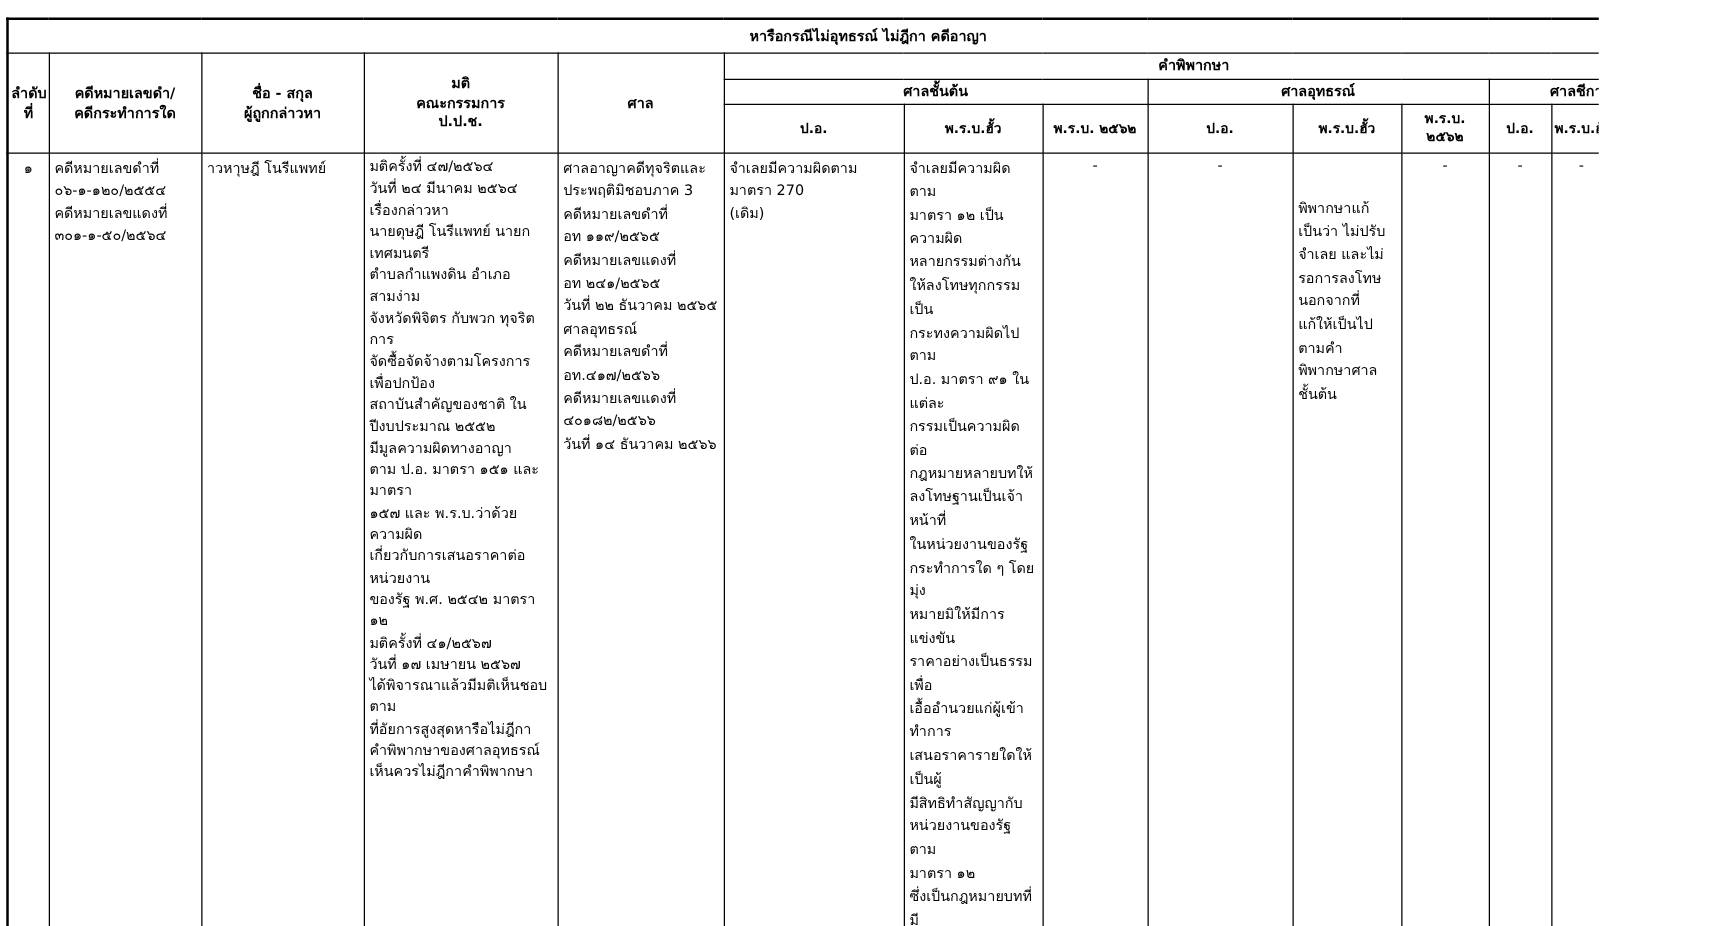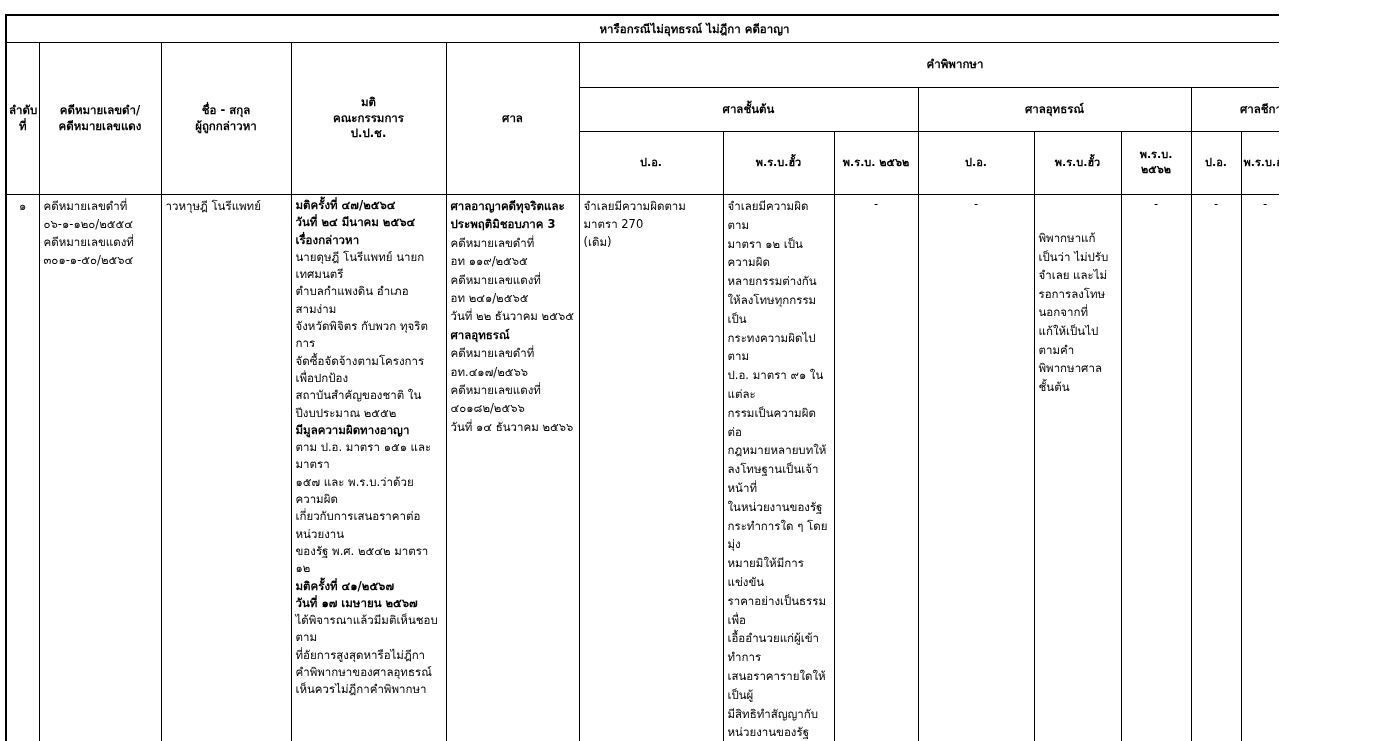--- a/index.html
+++ b/index.html
@@ -30,39 +30,39 @@
     vertical-align: top;
     overflow: hidden;
     font-size: 11.5px;
   }
   table.doc-table th {
     font-weight: bold;
     text-align: center;
     vertical-align: middle;
     white-space: pre-line;
     line-height: 1.35;
-    padding: 13px 2px;
+    padding: 1px 2px;
   }
   .title-cell {
     font-weight: bold;
     text-align: center !important;
     vertical-align: middle !important;
     height: 22px;
     font-size: 12px;
   }
   tr.judgment-row th { height: 18px; }
   tr.courts-row th { height: 17px; }
   tr.laws-row th { height: 36px; font-size: 11px; }
   .pre {
     white-space: pre-line;
     line-height: 18px;
   }
   .cell-seq { text-align: center; }
   .cell-center { text-align: center; }
-  .seg-bold { font-weight: bold; white-space: pre-line; line-height: 18px; }
+  .seg-bold { font-weight: normal; white-space: pre-line; line-height: 18px; }
   .seg-reg  { font-weight: normal; white-space: pre-line; line-height: 18px; }
   .cell-resolution .seg-bold, .cell-resolution .seg-reg { line-height: 17.3px; }
   .cell-court-detail .seg-bold, .cell-court-detail .seg-reg { line-height: 18.4px; }
   .cell-hua .pre { line-height: 18.8px; }
   .cell-appeal-hua .pre { line-height: 18.6px; margin-top: 32px; }
   tr.data-row { height: 615px; }
   tr.data-row td { vertical-align: top; }
 </style>
 </head>
 <body>
@@ -89,21 +89,21 @@
 
     <tbody>
         <tr>
       <td class="title-cell" colspan="15">หารือกรณีไม่อุทธรณ์ ไม่ฎีกา คดีอาญา</td>
     </tr>
 
     <tr class="judgment-row">
       <th rowspan="3">ลำดับ
 ที่</th>
       <th rowspan="3">คดีหมายเลขดำ/
-คดีหมายเลขแดง</th>
+คดีกระทำการใด</th>
       <th rowspan="3">ชื่อ - สกุล
 ผู้ถูกกล่าวหา</th>
       <th rowspan="3">มติ
 คณะกรรมการ
 ป.ป.ช.</th>
       <th rowspan="3">ศาล</th>
       <th colspan="9">คำพิพากษา</th>
       <th rowspan="3">หมายเหตุ</th>
     </tr>
     <tr class="courts-row">

